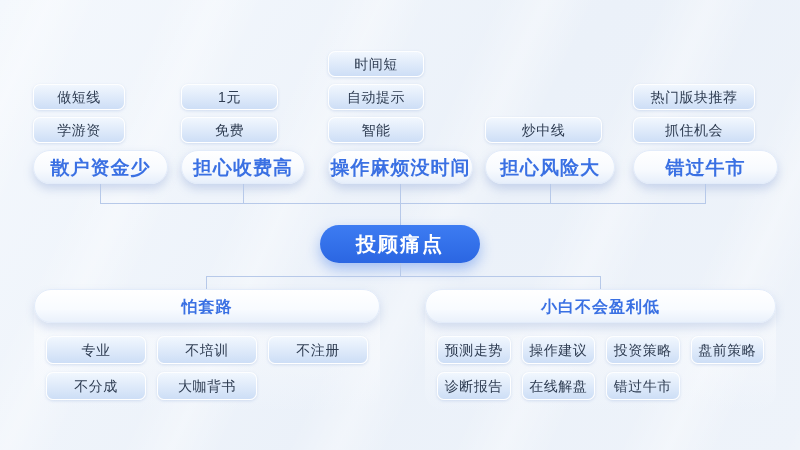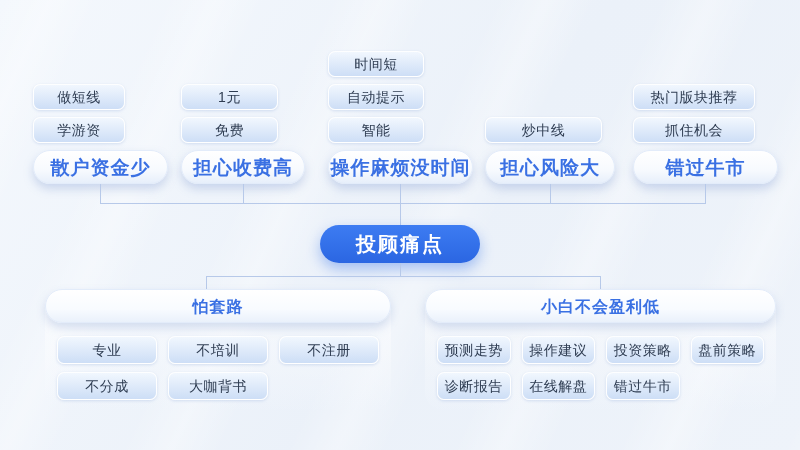--- a/index.html
+++ b/index.html
@@ -48,21 +48,21 @@
   .center-node{
     position:absolute;left:320px;top:225px;width:160px;height:38px;
     border-radius:19px;line-height:38px;text-align:center;
     font-size:20px;font-weight:bold;color:#ffffff;letter-spacing:2px;
     background:linear-gradient(180deg,#3d7cf2 0%,#2b66e2 100%);
     box-shadow:0 6px 14px rgba(47,111,232,.4);
   }
   
   .bsec{position:absolute;top:289px;border-radius:18px;padding-bottom:10px;
         background:linear-gradient(180deg,rgba(255,255,255,.6) 0%,rgba(238,244,252,.15) 100%);}
-  .bsec-left{left:45px;width:346px;}
+  .bsec-left{left:34px;width:346px;}
   .bsec-right{left:425px;width:351px;}
   .bhead{
     height:34px;line-height:33px;border-radius:17px;text-align:center;
     font-size:16px;font-weight:bold;color:#3a70e3;letter-spacing:1px;
     background:linear-gradient(180deg,#ffffff 0%,#f8fbff 60%,#eaf1fb 100%);
     border:1px solid #e3ecfa;
     box-shadow:0 5px 10px rgba(130,155,210,.3);
     box-sizing:border-box;margin-bottom:13px;
   }
   .bgrid{display:grid;gap:8px 11px;padding:0 12px;}

